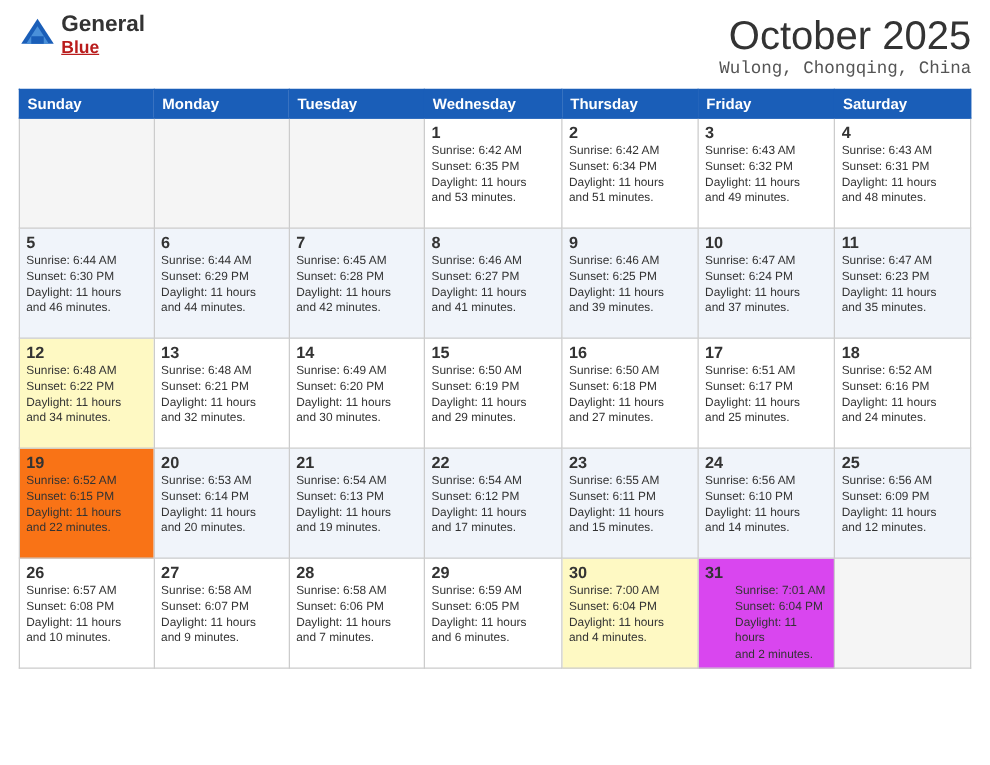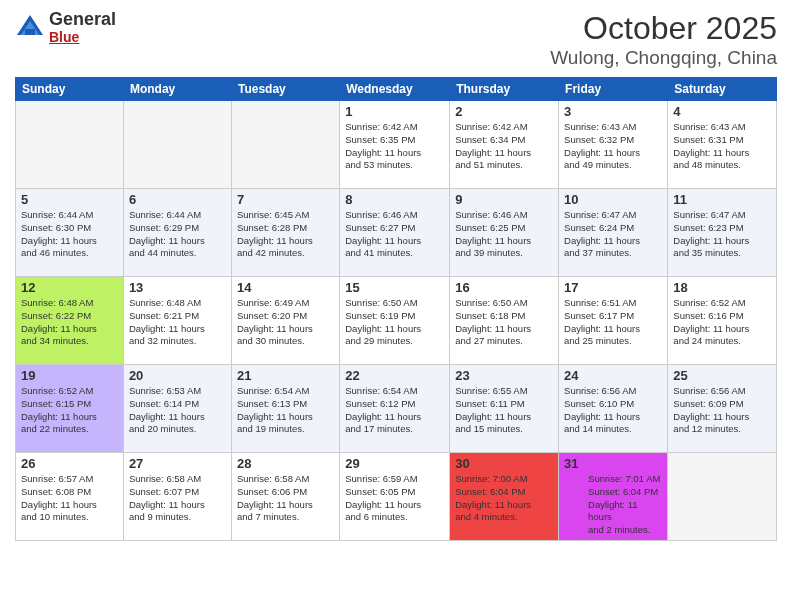--- a/index.html
+++ b/index.html
@@ -48,22 +48,23 @@
     }
     .title-block {
       text-align: right;
     }
     .month-title {
       font-size: 32px;
       color: #333;
       font-weight: normal;
     }
     .location {
-      font-size: 19px;
+      font-size: 14px;
       color: #555;
+      font-family: Liberation Mono, monospace;
     }
     .calendar {
       width: 100%;
       border-collapse: collapse;
     }
     .calendar th {
       background: #1a5eb8;
       color: #fff;
       text-align: left;
       padding: 4px 6px;
@@ -206,21 +207,21 @@
           </td>
           <td style="background: rgb(240, 244, 250);">
             <div class="day-num">11</div>
             <div class="day-info" style="white-space: pre-line;">Sunrise: 6:47 AM
 Sunset: 6:23 PM
 Daylight: 11 hours
 and 35 minutes.</div>
           </td>
         </tr>
         <tr>
-          <td style="background: #bef264;">
+          <td style="background: #fef9c3;">
             <div class="day-num">12</div>
             <div class="day-info" style="white-space: pre-line;">Sunrise: 6:48 AM
 Sunset: 6:22 PM
 Daylight: 11 hours
 and 34 minutes.</div>
           </td>
           <td style="background: rgb(255, 255, 255);">
             <div class="day-num">13</div>
             <div class="day-info" style="white-space: pre-line;">Sunrise: 6:48 AM
 Sunset: 6:21 PM
@@ -257,21 +258,21 @@
           </td>
           <td style="background: rgb(255, 255, 255);">
             <div class="day-num">18</div>
             <div class="day-info" style="white-space: pre-line;">Sunrise: 6:52 AM
 Sunset: 6:16 PM
 Daylight: 11 hours
 and 24 minutes.</div>
           </td>
         </tr>
         <tr>
-          <td style="background: #c4b5fd;">
+          <td style="background: #f97316;">
             <div class="day-num">19</div>
             <div class="day-info" style="white-space: pre-line;">Sunrise: 6:52 AM
 Sunset: 6:15 PM
 Daylight: 11 hours
 and 22 minutes.</div>
           </td>
           <td style="background: rgb(240, 244, 250);">
             <div class="day-num">20</div>
             <div class="day-info" style="white-space: pre-line;">Sunrise: 6:53 AM
 Sunset: 6:14 PM
@@ -336,21 +337,21 @@
 Daylight: 11 hours
 and 7 minutes.</div>
           </td>
           <td style="background: rgb(255, 255, 255);">
             <div class="day-num">29</div>
             <div class="day-info" style="white-space: pre-line;">Sunrise: 6:59 AM
 Sunset: 6:05 PM
 Daylight: 11 hours
 and 6 minutes.</div>
           </td>
-          <td style="background: #ef4444;">
+          <td style="background: #fef9c3;">
             <div class="day-num">30</div>
             <div class="day-info" style="white-space: pre-line;">Sunrise: 7:00 AM
 Sunset: 6:04 PM
 Daylight: 11 hours
 and 4 minutes.</div>
           </td>
           <td style="background: #d946ef;">
             <div class="day-num">31</div>
             <div class="day-info" style="white-space: pre-line; margin-left: 24px;">Sunrise: 7:01 AM
 Sunset: 6:04 PM

